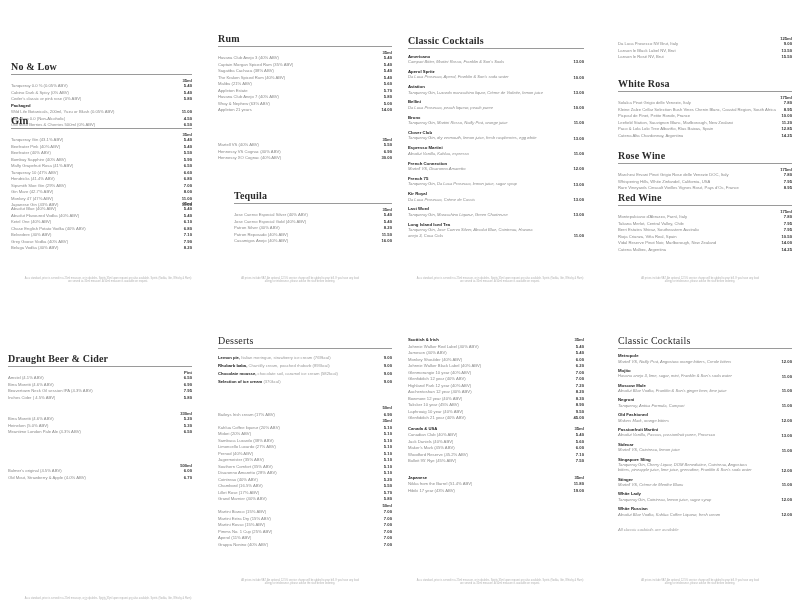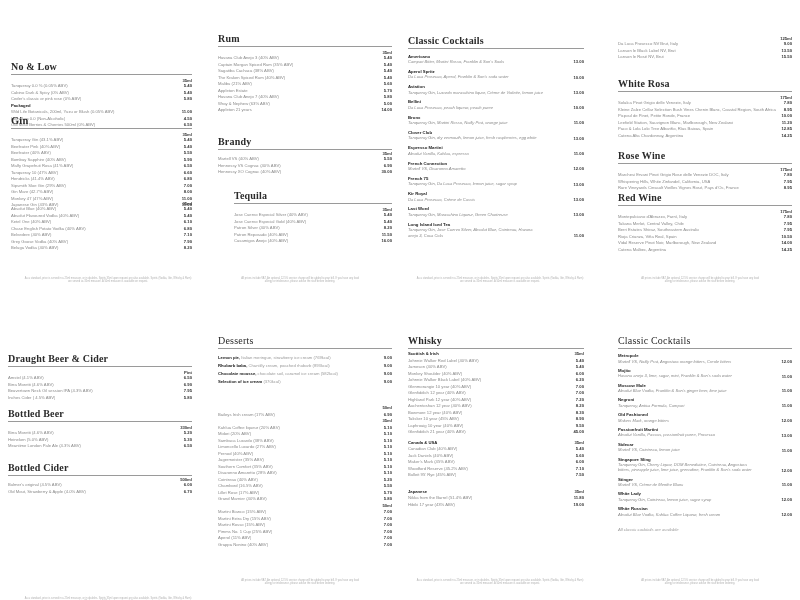--- a/index.html
+++ b/index.html
@@ -195,21 +195,20 @@
           <span class="n">Wray &amp; Nephew (63% ABV)</span>
           <span class="p">5.00</span>
         </div>
         <div class="row">
           <span class="n">Appleton 21 years</span>
           <span class="p">14.00</span>
         </div>
       </div>
   </div>
   <div class="sec" style="top:136px; left:18px; right:8px;">
-    <div class="sec-title t-sm">Brandy</div>
     <div class="unit" style="margin-top:1px;">35ml</div>
     <div>
         <div class="row">
           <span class="n">Martell VS (40% ABV)</span>
           <span class="p">5.50</span>
         </div>
         <div class="row">
           <span class="n">Hennessy VS Cognac (40% ABV)</span>
           <span class="p">6.90</span>
         </div>
@@ -457,39 +456,37 @@
           <span class="n">Beavertown Neck Oil session IPA (4.3% ABV)</span>
           <span class="p">7.95</span>
         </div>
         <div class="row">
           <span class="n">Inches Cider ( 4.5% ABV)</span>
           <span class="p">5.80</span>
         </div>
       </div>
   </div>
   <div class="sec" style="top:90px; left:0; right:16px;">
-    <div class="sec-title t-sm">Bottled Beer</div>
     <div class="unit">330ml</div>
     <div>
         <div class="row">
           <span class="n">Birra Moretti (4.6% ABV)</span>
           <span class="p">5.20</span>
         </div>
         <div class="row">
           <span class="n">Heineken (5.0% ABV)</span>
           <span class="p">5.30</span>
         </div>
         <div class="row">
           <span class="n">Meantime London Pale Ale (4.3% ABV)</span>
           <span class="p">6.50</span>
         </div>
       </div>
   </div>
   <div class="sec" style="top:144px; left:0; right:16px;">
-    <div class="sec-title t-sm">Bottled Cider</div>
     <div class="unit" style="margin-top:1px;">500ml</div>
     <div>
         <div class="row">
           <span class="n">Bulmer's original (4.5% ABV)</span>
           <span class="p">6.00</span>
         </div>
         <div class="row">
           <span class="n">Old Mout, Strawberry &amp; Apple (4.0% ABV)</span>
           <span class="p">6.70</span>
         </div>
@@ -601,21 +598,20 @@
           <span class="n">Grappa Nonino (40% ABV)</span>
           <span class="p">7.00</span>
         </div>
       </div>
   </div>
   <div class="foot" style="top:279px; left:40px; right:40px;">All prices include VAT. An optional 12.5% service charge will be added to your bill. If you have any food allergy or intolerance, please advise the staff before ordering.</div>
 </div>
 
 <div class="page" style="left:400px; top:300px;">
   <div class="sec" style="top:35px; left:8px; right:16px;">
-    <div class="sec-title t-sm">Whisky</div>
     <div>
         <div class="subrow" style="margin-top: 2px;">
           <span class="h">Scottish &amp; Irish</span>
           <span class="u">35ml</span>
         </div>
         <div class="row">
           <span class="n">Johnnie Walker Red Label (40% ABV)</span>
           <span class="p">5.40</span>
         </div>
         <div class="row">

